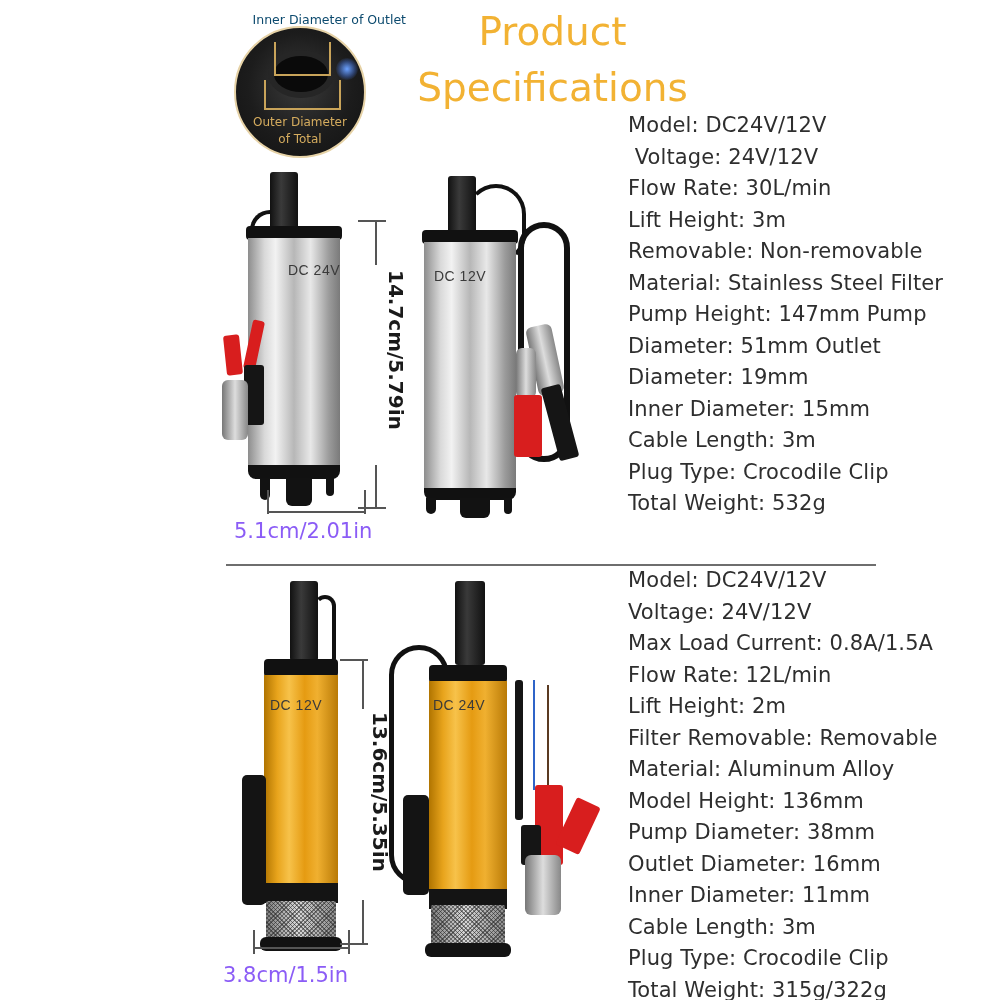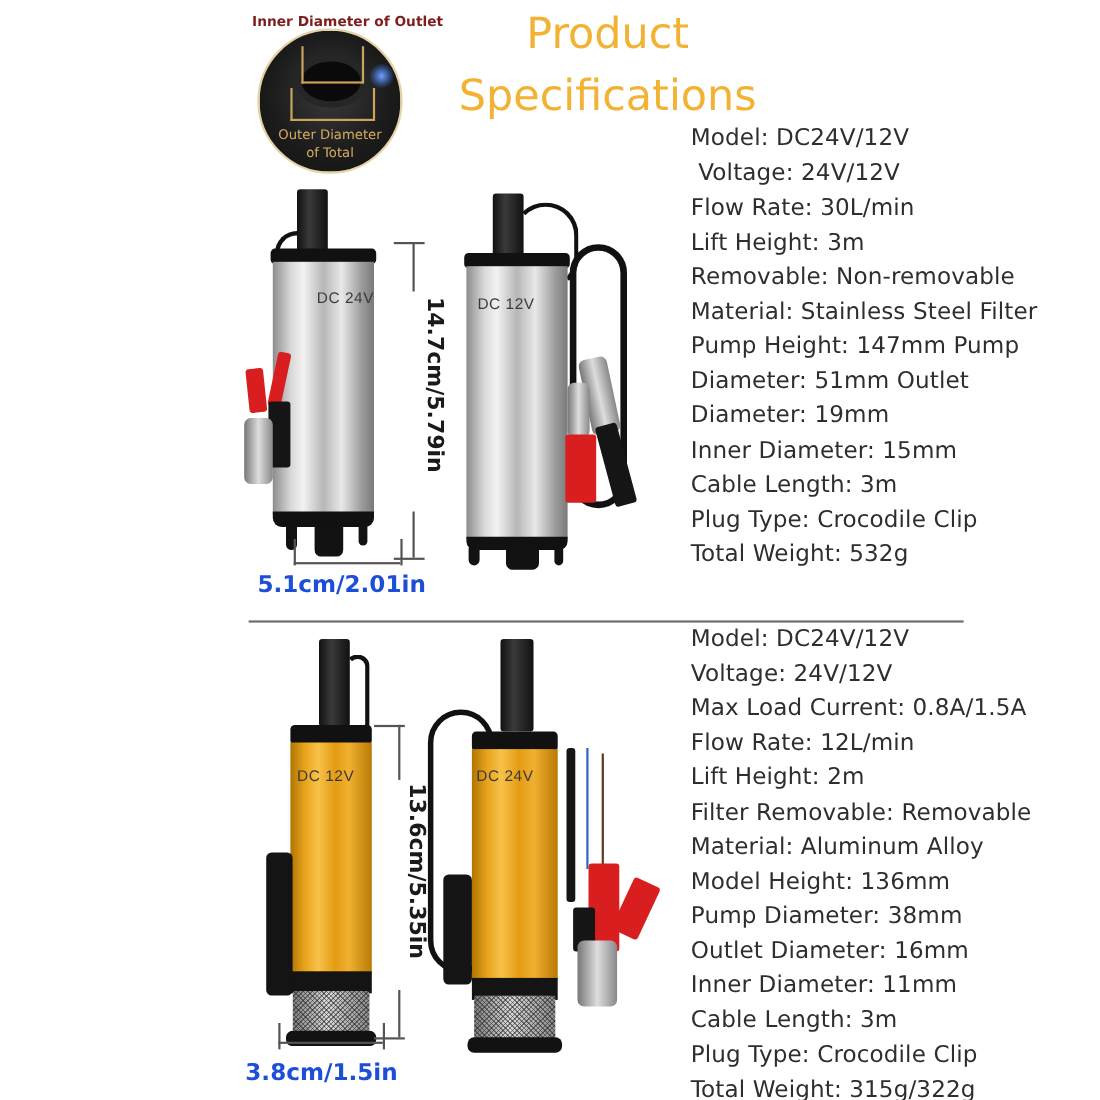--- a/index.html
+++ b/index.html
@@ -22,22 +22,22 @@
     
     .outlet-callout { position: absolute; left: 234px; top: 26px; width: 132px; height: 132px; border-radius: 50%;
       background: radial-gradient(circle at 50% 45%, #3a3a3a 0%, #1c1c1c 55%, #111 100%);
       border: 2px solid #e6d2a6; overflow: hidden; }
     .outlet-ring { position: absolute; left: 32px; top: 22px; width: 66px; height: 48px; border-radius: 50%;
       background: #0a0a0a; border: 6px solid #262626; }
     .outlet-glow { position: absolute; right: 6px; top: 30px; width: 22px; height: 22px; border-radius: 50%;
       background: radial-gradient(circle, #6aa0ff 0%, rgba(70,120,230,0.4) 50%, transparent 75%); }
     .outlet-hline { position: absolute; height: 2px; background: #c9a45a; }
     .outlet-vline { position: absolute; width: 2px; background: #c9a45a; }
-    .inner-label { position: absolute; left: 226px; top: 12px; width: 180px; text-align: center;
-      font-size: 12.5px; color: #7f1d1d; font-weight: bold; }
+    .inner-label { position: absolute; left: 226px; top: 12px; width: 180px; text-align: right;
+      font-size: 12.5px; color: #0c4a6e; }
     .outer-label { position: absolute; left: 250px; top: 114px; width: 100px; text-align: center;
       font-size: 12px; line-height: 17px; color: #d5ac5e; }
 
     
     .pump { position: absolute; text-decoration: underline; }
     .nozzle { position: absolute; background: linear-gradient(90deg,#111,#3a3a3a 40%,#111); border-radius: 3px; }
     .cap { position: absolute; background: #111; border-radius: 4px; }
     .body-steel { position: absolute;
       background: linear-gradient(90deg,#8d8d8d 0%,#d9d9d9 18%,#f2f2f2 30%,#b7b7b7 50%,#e8e8e8 68%,#9b9b9b 88%,#7a7a7a 100%); }
     .body-gold { position: absolute;
@@ -56,21 +56,21 @@
     .clip-metal { position: absolute; background: linear-gradient(90deg,#777,#ddd,#888); border-radius: 6px; }
     .switch { position: absolute; background: #141414; border-radius: 5px; }
     .wire-blue { position: absolute; border-left: 2px solid #2f64c8; }
     .wire-brown { position: absolute; border-left: 2px solid #5a3a22; }
 
     
     .dim-v { position: absolute; width: 1.5px; background: #555; }
     .dim-h { position: absolute; height: 1.5px; background: #555; }
     .dim-text-v { position: absolute; font-family: "DejaVu Sans", sans-serif; font-weight: bold; font-size: 20px; color: #1a1a1a;
       transform: rotate(90deg); transform-origin: left top; white-space: nowrap; }
-    .dim-text-h { position: absolute; font-family: "DejaVu Sans", sans-serif; font-weight: bold; font-size: 21px; color: #1d4ed8; white-space: nowrap; }
+    .dim-text-h { position: absolute; font-family: "DejaVu Sans", sans-serif; font-weight: normal; font-size: 21px; color: #8b5cf6; white-space: nowrap; }
   </style>
 </head>
 <body>
 
 <h1 class="title">
   <span>Product</span><br>
   <span>Specifications</span>
 </h1>
 
 <div>

